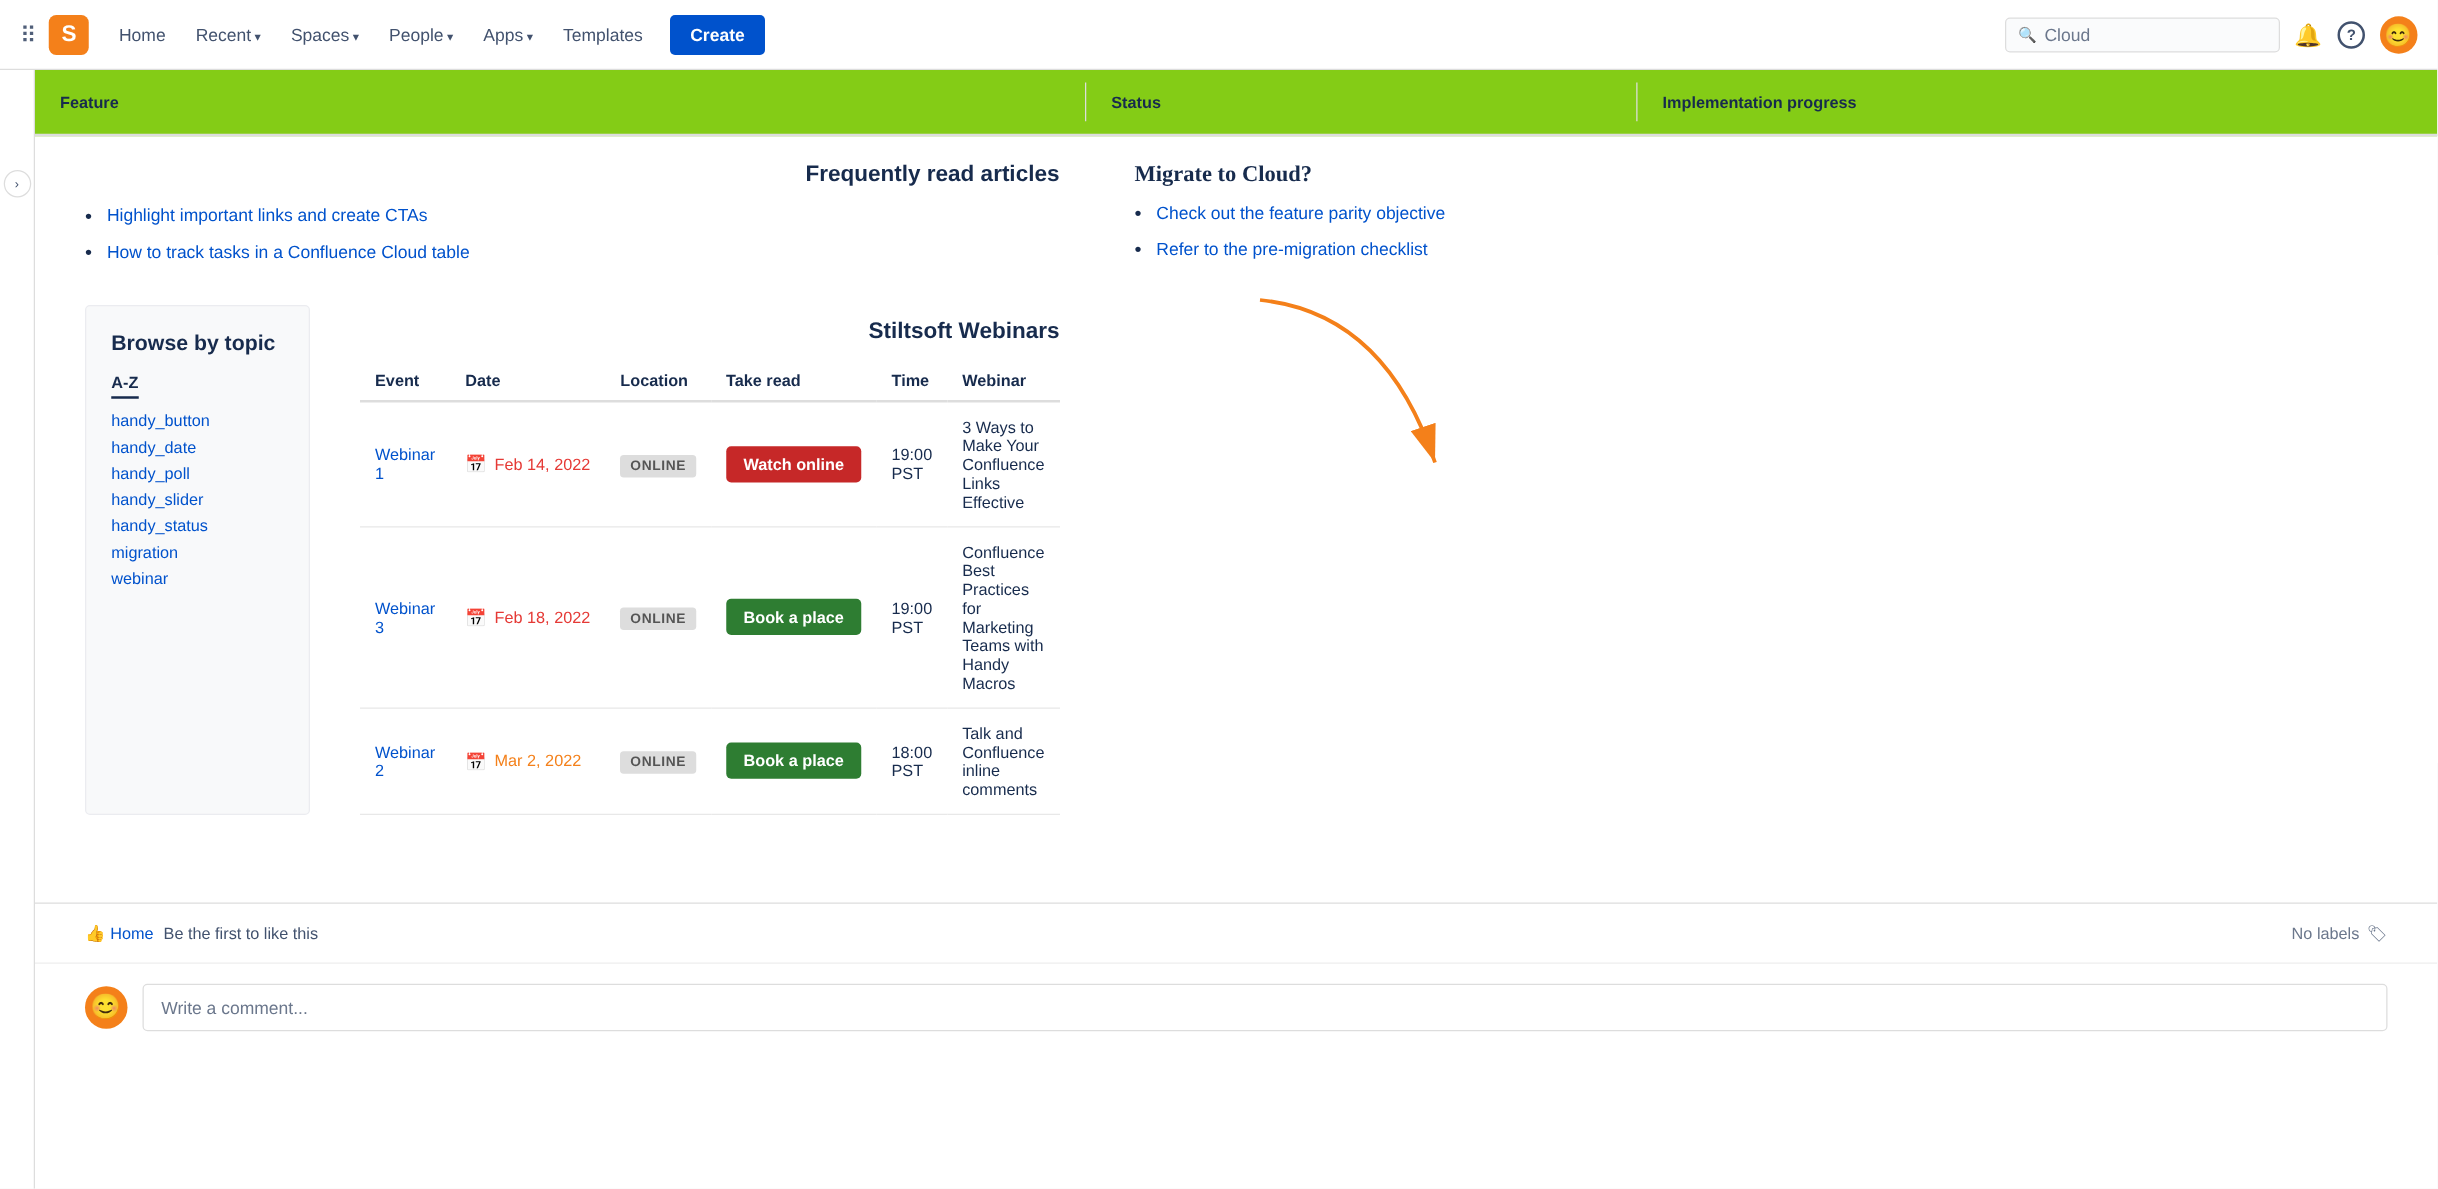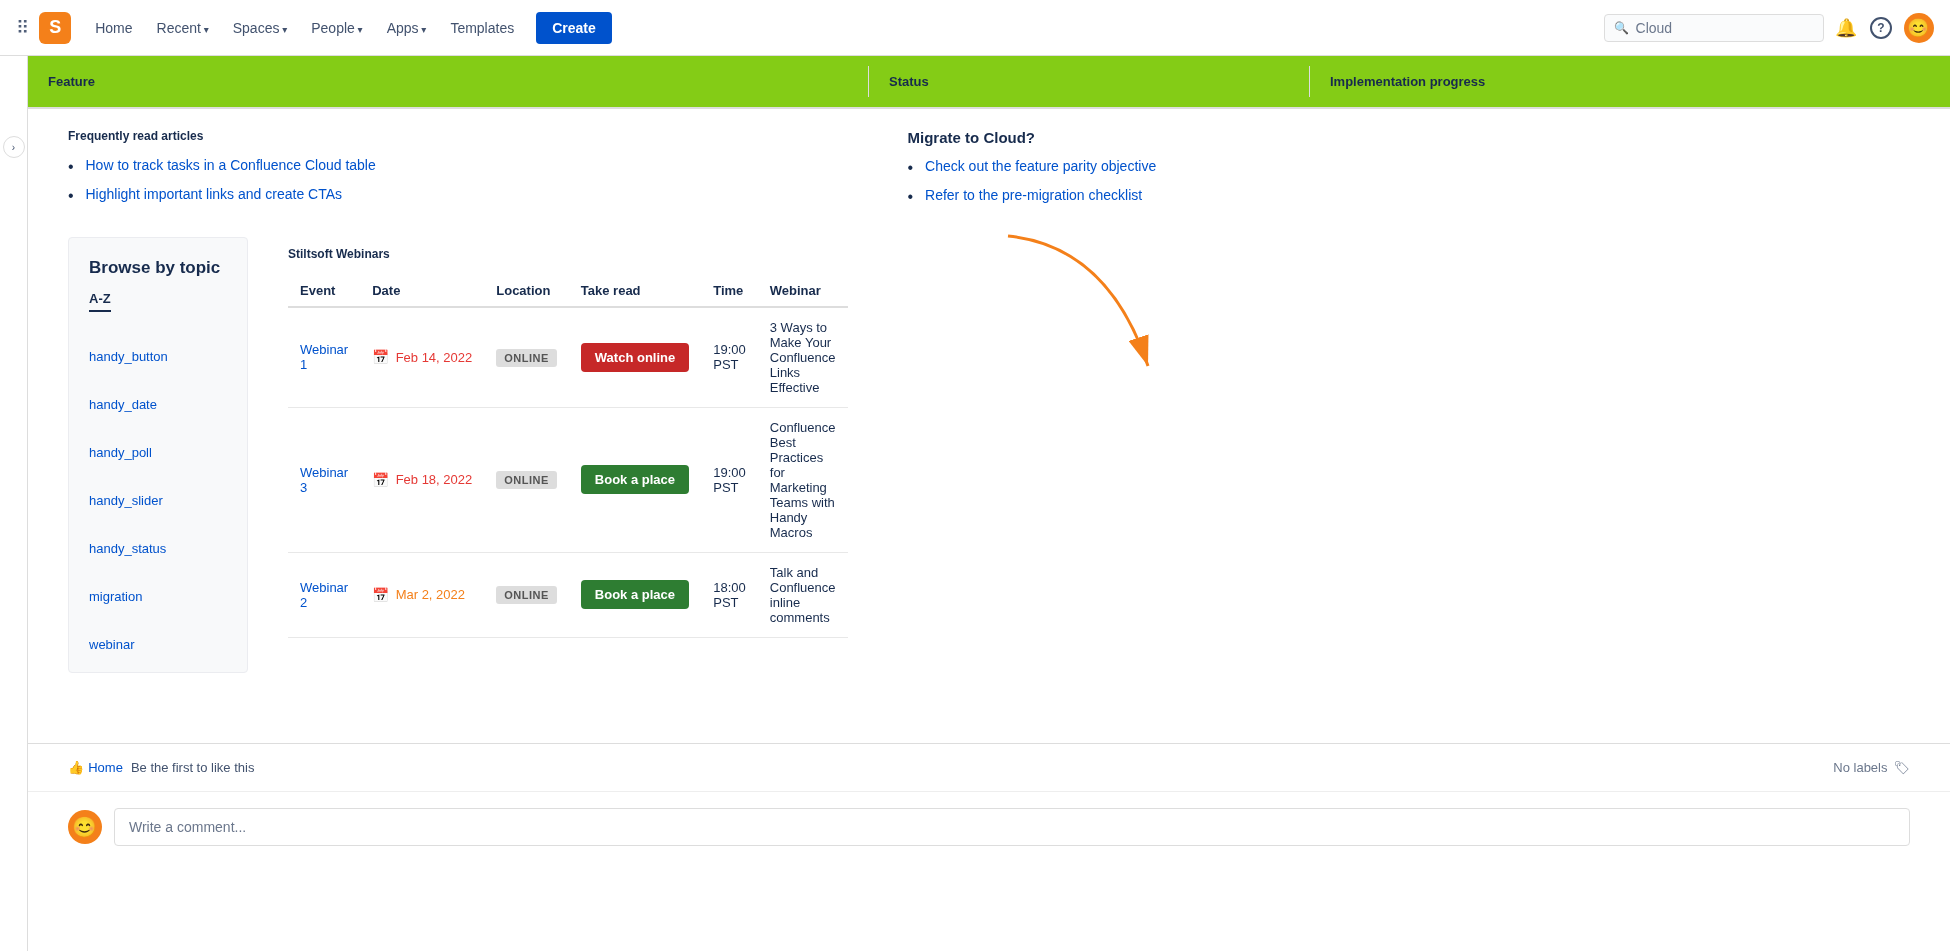--- a/index.html
+++ b/index.html
@@ -57,34 +57,34 @@
     .fth-impl { flex: 1.5; }
 
     
     .page-body { padding: 20px 40px 40px 40px; max-width: 1400px; }
 
     
     .two-col { display: flex; gap: 60px; margin-bottom: 30px; }
     .col-left { flex: 1.2; }
     .col-right { flex: 1; }
 
-    .section-title { font-size: 12px; font-weight: 600; margin-bottom: 14px; color: #172b4d; }
-    .section-title-sm { font-size: 15px; font-weight: 600; margin-bottom: 12px; color: #172b4d; }
+    .section-title { font-size: 18px; font-weight: 600; margin-bottom: 14px; color: #172b4d; text-align: right; }
+    .section-title-sm { font-size: 18px; font-weight: 600; margin-bottom: 12px; color: #172b4d; font-family: Liberation Serif, serif; }
 
     .bullet-list { list-style: none; padding: 0; }
     .bullet-list li { margin-bottom: 8px; display: flex; align-items: flex-start; }
     .bullet-list li::before { content: '•'; margin-right: 8px; color: #172b4d; font-size: 16px; line-height: 1.3; }
     .bullet-list li a { color: #0052cc; text-decoration: none; }
 
     
     .browse-section { background: #f8f9fa; border: 1px solid #ebecf0; border-radius: 4px; padding: 20px; min-width: 180px; }
     .browse-title { font-size: 17px; font-weight: 600; margin-bottom: 12px; }
     .browse-az { font-size: 13px; font-weight: 700; border-bottom: 2px solid #172b4d; padding-bottom: 4px; margin-bottom: 10px; display: inline-block; }
     .browse-links { display: flex; flex-direction: column; gap: 6px; }
-    .browse-links a { color: #0052cc; text-decoration: none; font-size: 13px; margin-top: 27px; }
+    .browse-links a { color: #0052cc; text-decoration: none; font-size: 13px; }
 
     
     .webinars-section { margin-top: 10px; }
     .webinar-table { width: 100%; border-collapse: collapse; margin-top: 10px; }
     .webinar-table th { text-align: left; padding: 8px 12px; font-weight: 700; font-size: 13px; border-bottom: 2px solid #ddd; }
     .webinar-table td { padding: 12px 12px; font-size: 13px; border-bottom: 1px solid #e8e8e8; vertical-align: middle; }
     .webinar-link { color: #0052cc; text-decoration: none; }
 
     .date-cell { display: flex; align-items: center; gap: 6px; white-space: nowrap; }
     .date-icon-red { color: #e53935; font-size: 14px; }
@@ -161,25 +161,25 @@
 
       <div class="two-col">
 
         <div class="col-left">
 
           <div>
             <div class="section-title">Frequently read articles</div>
             <ul class="bullet-list">
               <li>
                 
-                &nbsp;<a href="#">How to track tasks in a Confluence Cloud table</a>
+                &nbsp;<a href="#">Highlight important links and create CTAs</a>
               </li>
               <li>
                 
-                &nbsp;<a href="#">Highlight important links and create CTAs</a>
+                &nbsp;<a href="#">How to track tasks in a Confluence Cloud table</a>
               </li>
             </ul>
           </div>
 
           <div style="display:flex; gap:40px; margin-top:30px;">
             <div class="browse-section">
               <div class="browse-title">Browse by topic</div>
               <div class="browse-az">A-Z</div>
               <div class="browse-links">
                 <a href="#">handy_button</a>

